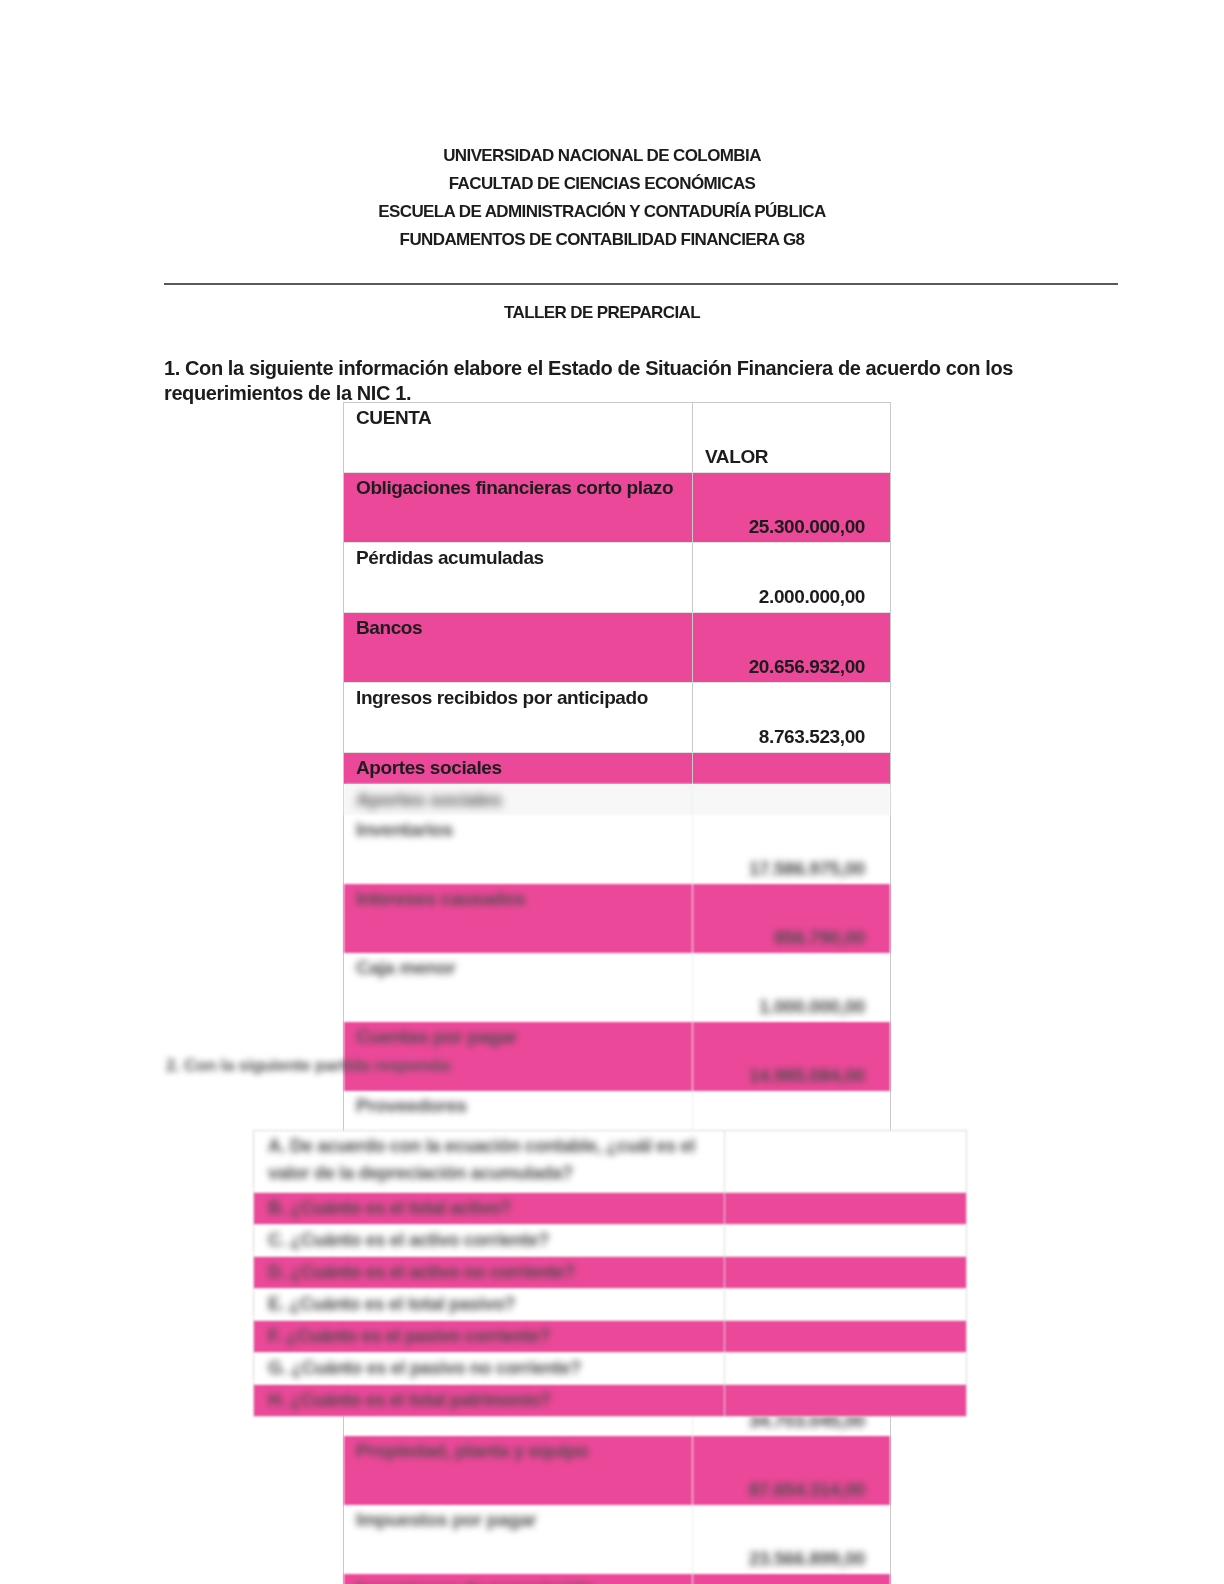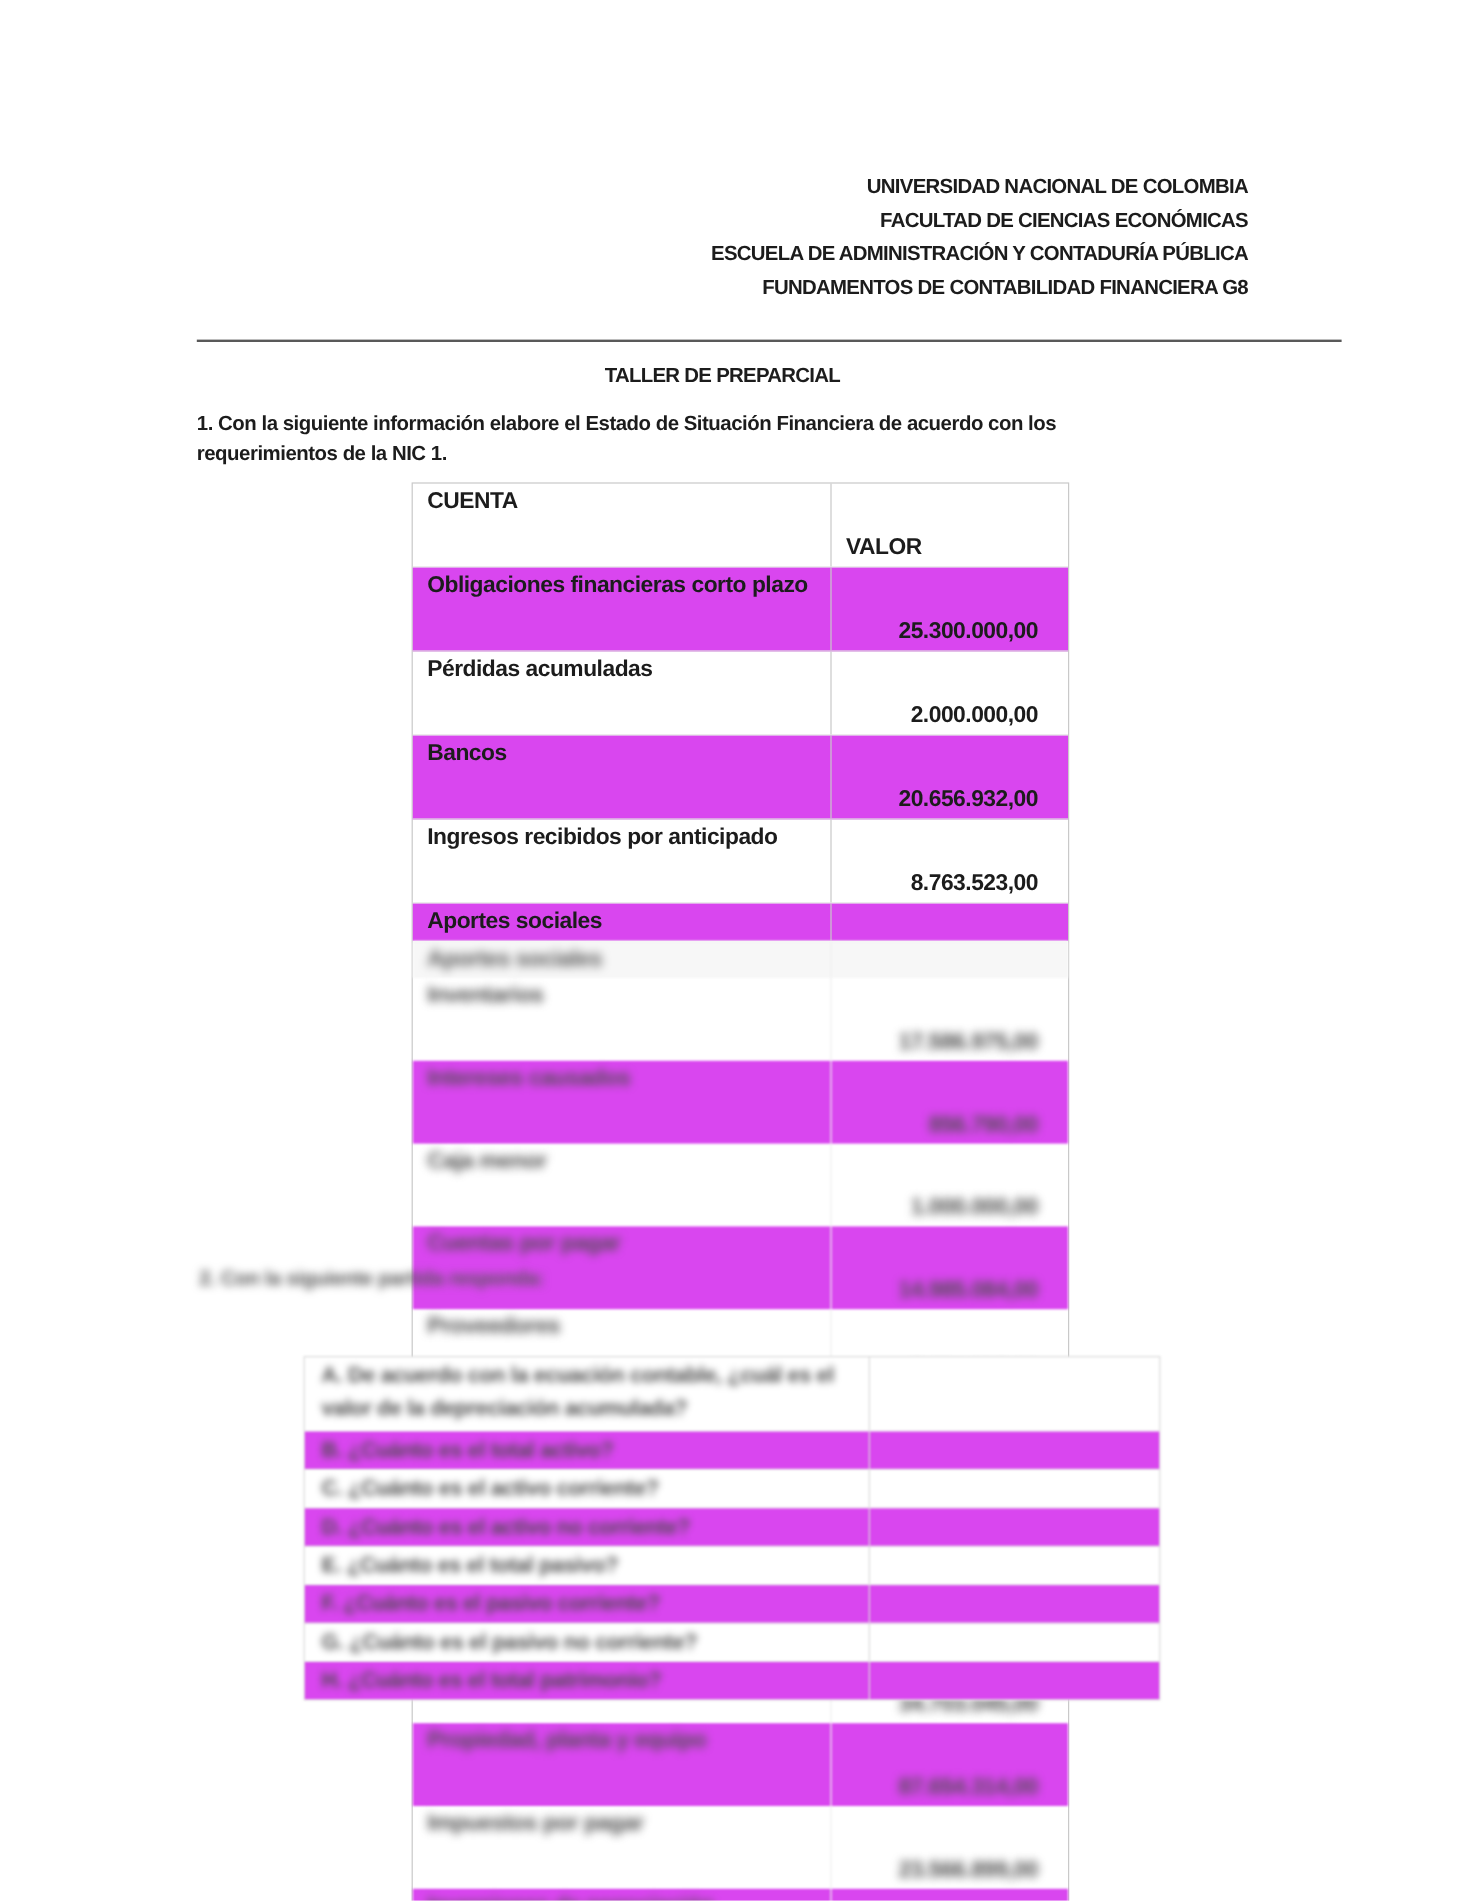--- a/index.html
+++ b/index.html
@@ -4,37 +4,37 @@
 <style>
   * { margin:0; padding:0; box-sizing:border-box; }
   body { background:#ffffff; }
   .page {
     position:relative; width:1224px; height:1584px; background:#ffffff;
     font-family:"Liberation Sans", sans-serif; font-weight:bold; color:#1c1c1c;
     overflow:hidden;
   }
   
   .hdr-block { position:absolute; left:164px; top:142px; width:876px; text-align:center; }
-  .hdr-line { font-size:17px; line-height:28px; letter-spacing:-0.6px;text-align:right; }
+  .hdr-line { font-size:17px; line-height:28px; letter-spacing:-0.6px; }
   .rule { position:absolute; left:164px; top:283px; width:954px; height:0; border-top:2px solid #595959; }
   .subtitle { position:absolute; left:164px; top:291px; width:876px; text-align:center; font-size:17px; letter-spacing:-0.6px;margin-top:12px; }
   
-  .instr { position:absolute; left:164px; top:340px; width:990px; font-size:17px; line-height:25px; letter-spacing:-0.4px; }
+  .instr { position:absolute; left:164px; top:356px; width:990px; font-size:20px; line-height:25px; letter-spacing:-0.4px; }
   
   .acct {
     position:absolute; left:343px; top:402px; width:548px;
     border:1px solid #c9c9c9; font-size:19px; letter-spacing:-0.4px; background:#fff;
   }
   .acct .row { display:flex; border-bottom:1px solid #e0e0e0; min-height:31px; }
   .acct .row:last-child { border-bottom:none; }
   .acct .c1 { width:349px; padding:2px 10px 2px 12px; border-right:1px solid #c9c9c9; line-height:26px; }
   .acct .c2 { flex:1; padding:2px 25px 2px 12px; text-align:right; line-height:26px;margin-top:39px; }
   .acct .hrow { min-height:30px; }
   .acct .hrow .c2 { text-align:left; }
-  .shade { background:#d946ef; }
+  .shade { background:#ec4899; }
   .cliprow { height:25px; overflow:hidden; border-bottom:none !important; }
   
   .blursec { filter:blur(1px); border-top:1px solid #f0f0f0; }
   .blursec .row { border-bottom:none; min-height:30px; }
   .blursec .c1 { border-right:1px solid #eeeeee; }
   .blursec span { filter:blur(3.4px); color:#4d4d4d; }
   .dupstrip { height:16px; overflow:hidden; background:#f7f7f7; }
   .dupstrip span { filter:blur(4px); color:#555555; }
   
   .cap2 {

